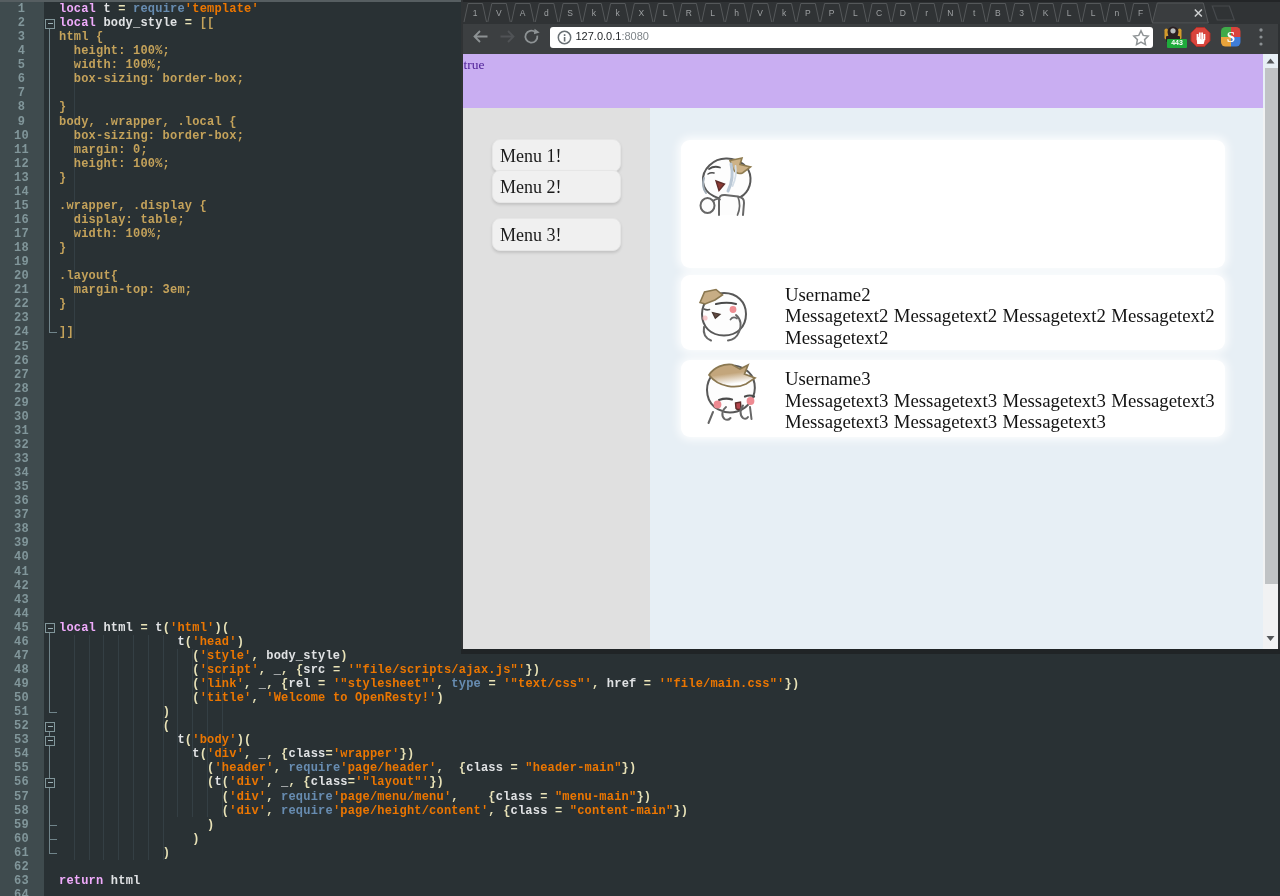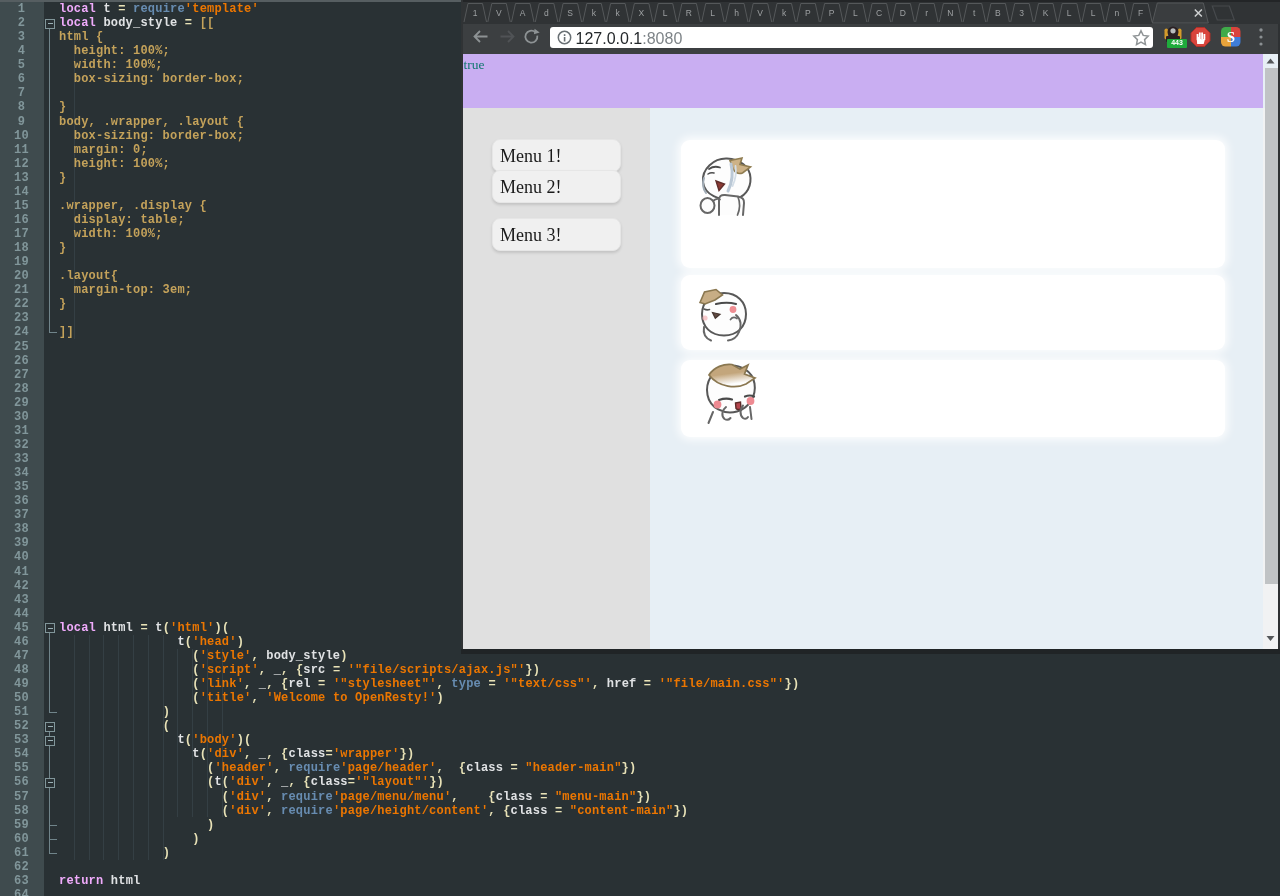--- a/index.html
+++ b/index.html
@@ -13,26 +13,26 @@
 .ig{position:absolute;width:1px;background:#343f44;}
 .fline{position:absolute;left:49px;width:1px;background:#70848a;}
 .felb{position:absolute;left:49px;width:8px;height:1px;background:#70848a;}
 .fbox{position:absolute;left:45px;width:10px;height:10px;border:1px solid #81969a;background:#293134;}
 .fminus{position:absolute;left:1.5px;top:3.5px;width:5px;height:1px;background:#9ab0b5;}
 
 #bw{position:absolute;left:461px;top:0;width:819px;height:654px;overflow:hidden;}
 #tabbar{position:absolute;left:0;top:0;width:819px;height:24px;background:#303335;}
 #toolbar{position:absolute;left:0;top:24px;width:819px;height:30px;background:#3c3f41;}
 #addr{position:absolute;left:89px;top:27px;width:603px;height:21px;background:#fff;border-radius:3px;}
-#urltext{position:absolute;left:114.5px;top:29.5px;font-size:16px;color:#24282b;font-family:"Liberation Sans",sans-serif;}
+#urltext{position:absolute;left:114.5px;top:29.5px;font-size:11px;color:#24282b;font-family:"Liberation Sans",sans-serif;}
 #urltext .dim{color:#7e8488;}
 #page{position:absolute;left:0;top:54px;width:819px;height:595px;background:#e7eff5;}
 #pborder{position:absolute;left:0;top:0;width:2px;height:654px;background:#303335;}
 #purple{position:absolute;left:2px;top:0;width:800px;height:54px;background:#c9aef2;}
-#true{position:absolute;left:2.5px;top:2.6px;font-family:"Liberation Serif",serif;font-size:13.5px;color:#0f766e;}
+#true{position:absolute;left:2.5px;top:2.6px;font-family:"Liberation Serif",serif;font-size:13.5px;color:#4c1d95;}
 #menucol{position:absolute;left:2px;top:54px;width:187px;height:541px;background:#e0e0e0;}
 .mbtn{position:absolute;left:31px;width:129px;height:32.6px;background:#f0f0f0;border:1px solid #e6e6e6;border-radius:8px;box-shadow:0 2px 3px rgba(0,0,0,0.13);font-family:"Liberation Serif",serif;font-size:18px;color:#191919;line-height:32px;padding-left:7px;}
 .card{position:absolute;left:220px;width:544px;background:#fff;border-radius:9px;box-shadow:0 0 9px 3px rgba(255,255,255,0.85);}
 .ctext{position:absolute;left:324px;width:437px;font-family:"Liberation Serif",serif;font-size:18.8px;line-height:21.6px;word-spacing:0.8px;color:#131313;}
 .av{position:absolute;}
 #sbar{position:absolute;left:802px;top:54px;width:15px;height:595px;background:#f1f2f3;}
 #sthumb{position:absolute;left:803.5px;top:14px;width:13.5px;height:516px;background:#c0c3c5;}
 #rborder{position:absolute;left:817px;top:24px;width:2px;height:630px;background:#2e3133;}
 #bborder{position:absolute;left:0;top:649px;width:819px;height:5px;background:#202426;}
 </style></head><body>
@@ -116,21 +116,21 @@
 63
 64</pre>
 <pre id="code"><span class="k">local</span> t <span class="o">=</span> <span class="f">require</span><span class="s">'template'</span>
 <span class="k">local</span> body_style <span class="o">=</span> <span class="c">[[</span>
 <span class="c">html {</span>
 <span class="c">  height: 100%;</span>
 <span class="c">  width: 100%;</span>
 <span class="c">  box-sizing: border-box;</span>
 <span class="c"></span>
 <span class="c">}</span>
-<span class="c">body, .wrapper, .layout {</span>
+<span class="c">body, .wrapper, .local {</span>
 <span class="c">  box-sizing: border-box;</span>
 <span class="c">  margin: 0;</span>
 <span class="c">  height: 100%;</span>
 <span class="c">}</span>
 <span class="c"></span>
 <span class="c">.wrapper, .display {</span>
 <span class="c">  display: table;</span>
 <span class="c">  width: 100%;</span>
 <span class="c">}</span>
 <span class="c"></span>
@@ -320,20 +320,22 @@
  <div id="page">
   <div id="purple"></div>
   <div id="true">true</div>
   <div id="menucol"></div>
   <div class="mbtn" style="top:85.4px">Menu 1!</div>
   <div class="mbtn" style="top:116px">Menu 2!</div>
   <div class="mbtn" style="top:164.2px">Menu 3!</div>
   <div class="card" style="top:85.8px;height:128.3px"></div>
   <div class="card" style="top:221px;height:74.5px"></div>
   <div class="card" style="top:305.8px;height:77.5px"></div>
+  <div class="ctext" style="top:229.6px">Username2<br>Messagetext2 Messagetext2 Messagetext2 Messagetext2 Messagetext2</div>
+  <div class="ctext" style="top:314.2px">Username3<br>Messagetext3 Messagetext3 Messagetext3 Messagetext3 Messagetext3 Messagetext3 Messagetext3</div>
   <div class="av" style="left:233px;top:98px"><svg width="64" height="66" viewBox="0 0 64 66">
 <g fill="none" stroke="#676767" stroke-width="2" stroke-linecap="round">
 <path d="M33,6.5 C46,7 56,15 56.5,26 C57,37 50,46 39,47.5 C26,49 10.5,43 9,30 C7.5,17 20,6 33,6.5 Z" fill="#fdfdfd" stroke="#585858"></path>
 <path d="M36,8.5 L48,6 L46,12.5 L56.5,15 L48.5,21 C44.5,22.5 41,20 39,17 Z" fill="#cdb287" stroke="#8f7c50" stroke-width="1.6"></path>
 <path d="M37,12 C39,20 38.5,30 34,39" stroke="#bac8d6" stroke-width="3"></path>
 <path d="M41.5,14 C42.5,21 41.5,28 38.5,34" stroke="#d3dde6" stroke-width="1.8"></path>
 <path d="M10,26 C8.5,31 9,37 12,41" stroke="#a0abb5" stroke-width="2"></path>
 <path d="M15,17 Q20,13.5 26,15.5" stroke="#4c4c4c" stroke-width="1.8"></path>
 <path d="M14,22 Q17,20 20,21" stroke="#4c4c4c" stroke-width="1.5"></path>
 <path d="M22,29 L30.5,32 L25,38.5 Z" fill="#8b3a34" stroke="#602e2b" stroke-width="1.4"></path>

